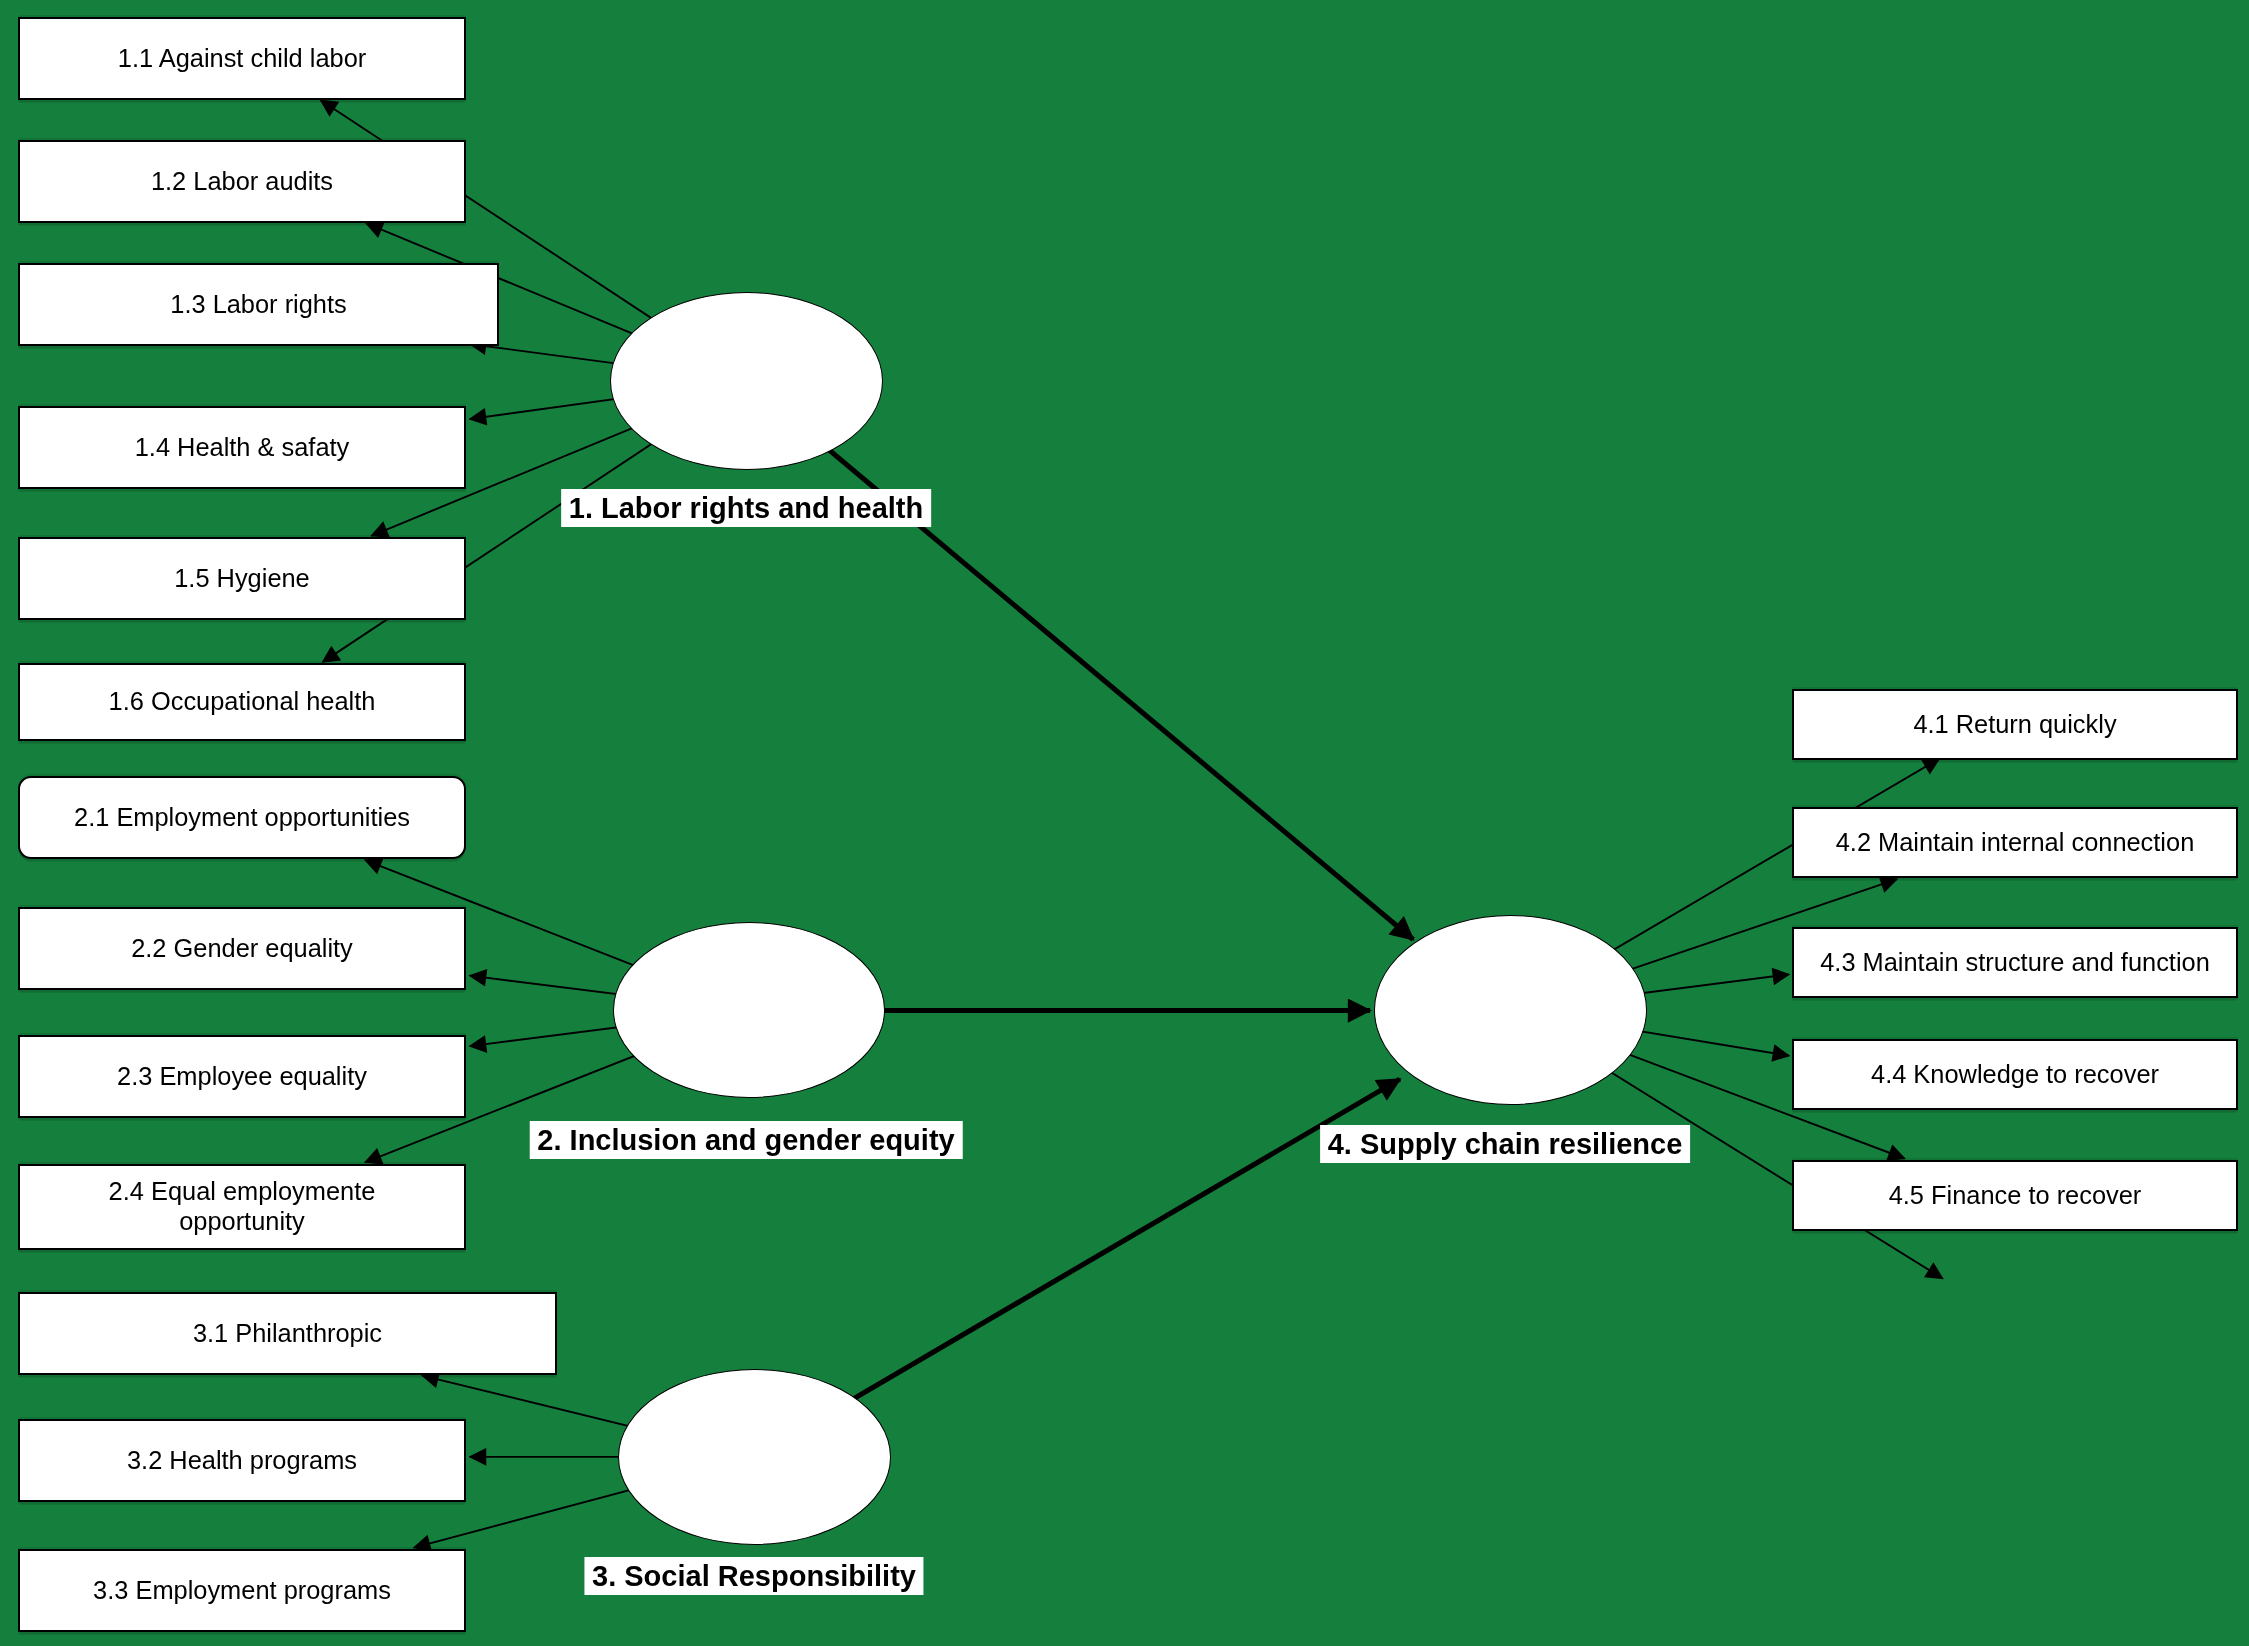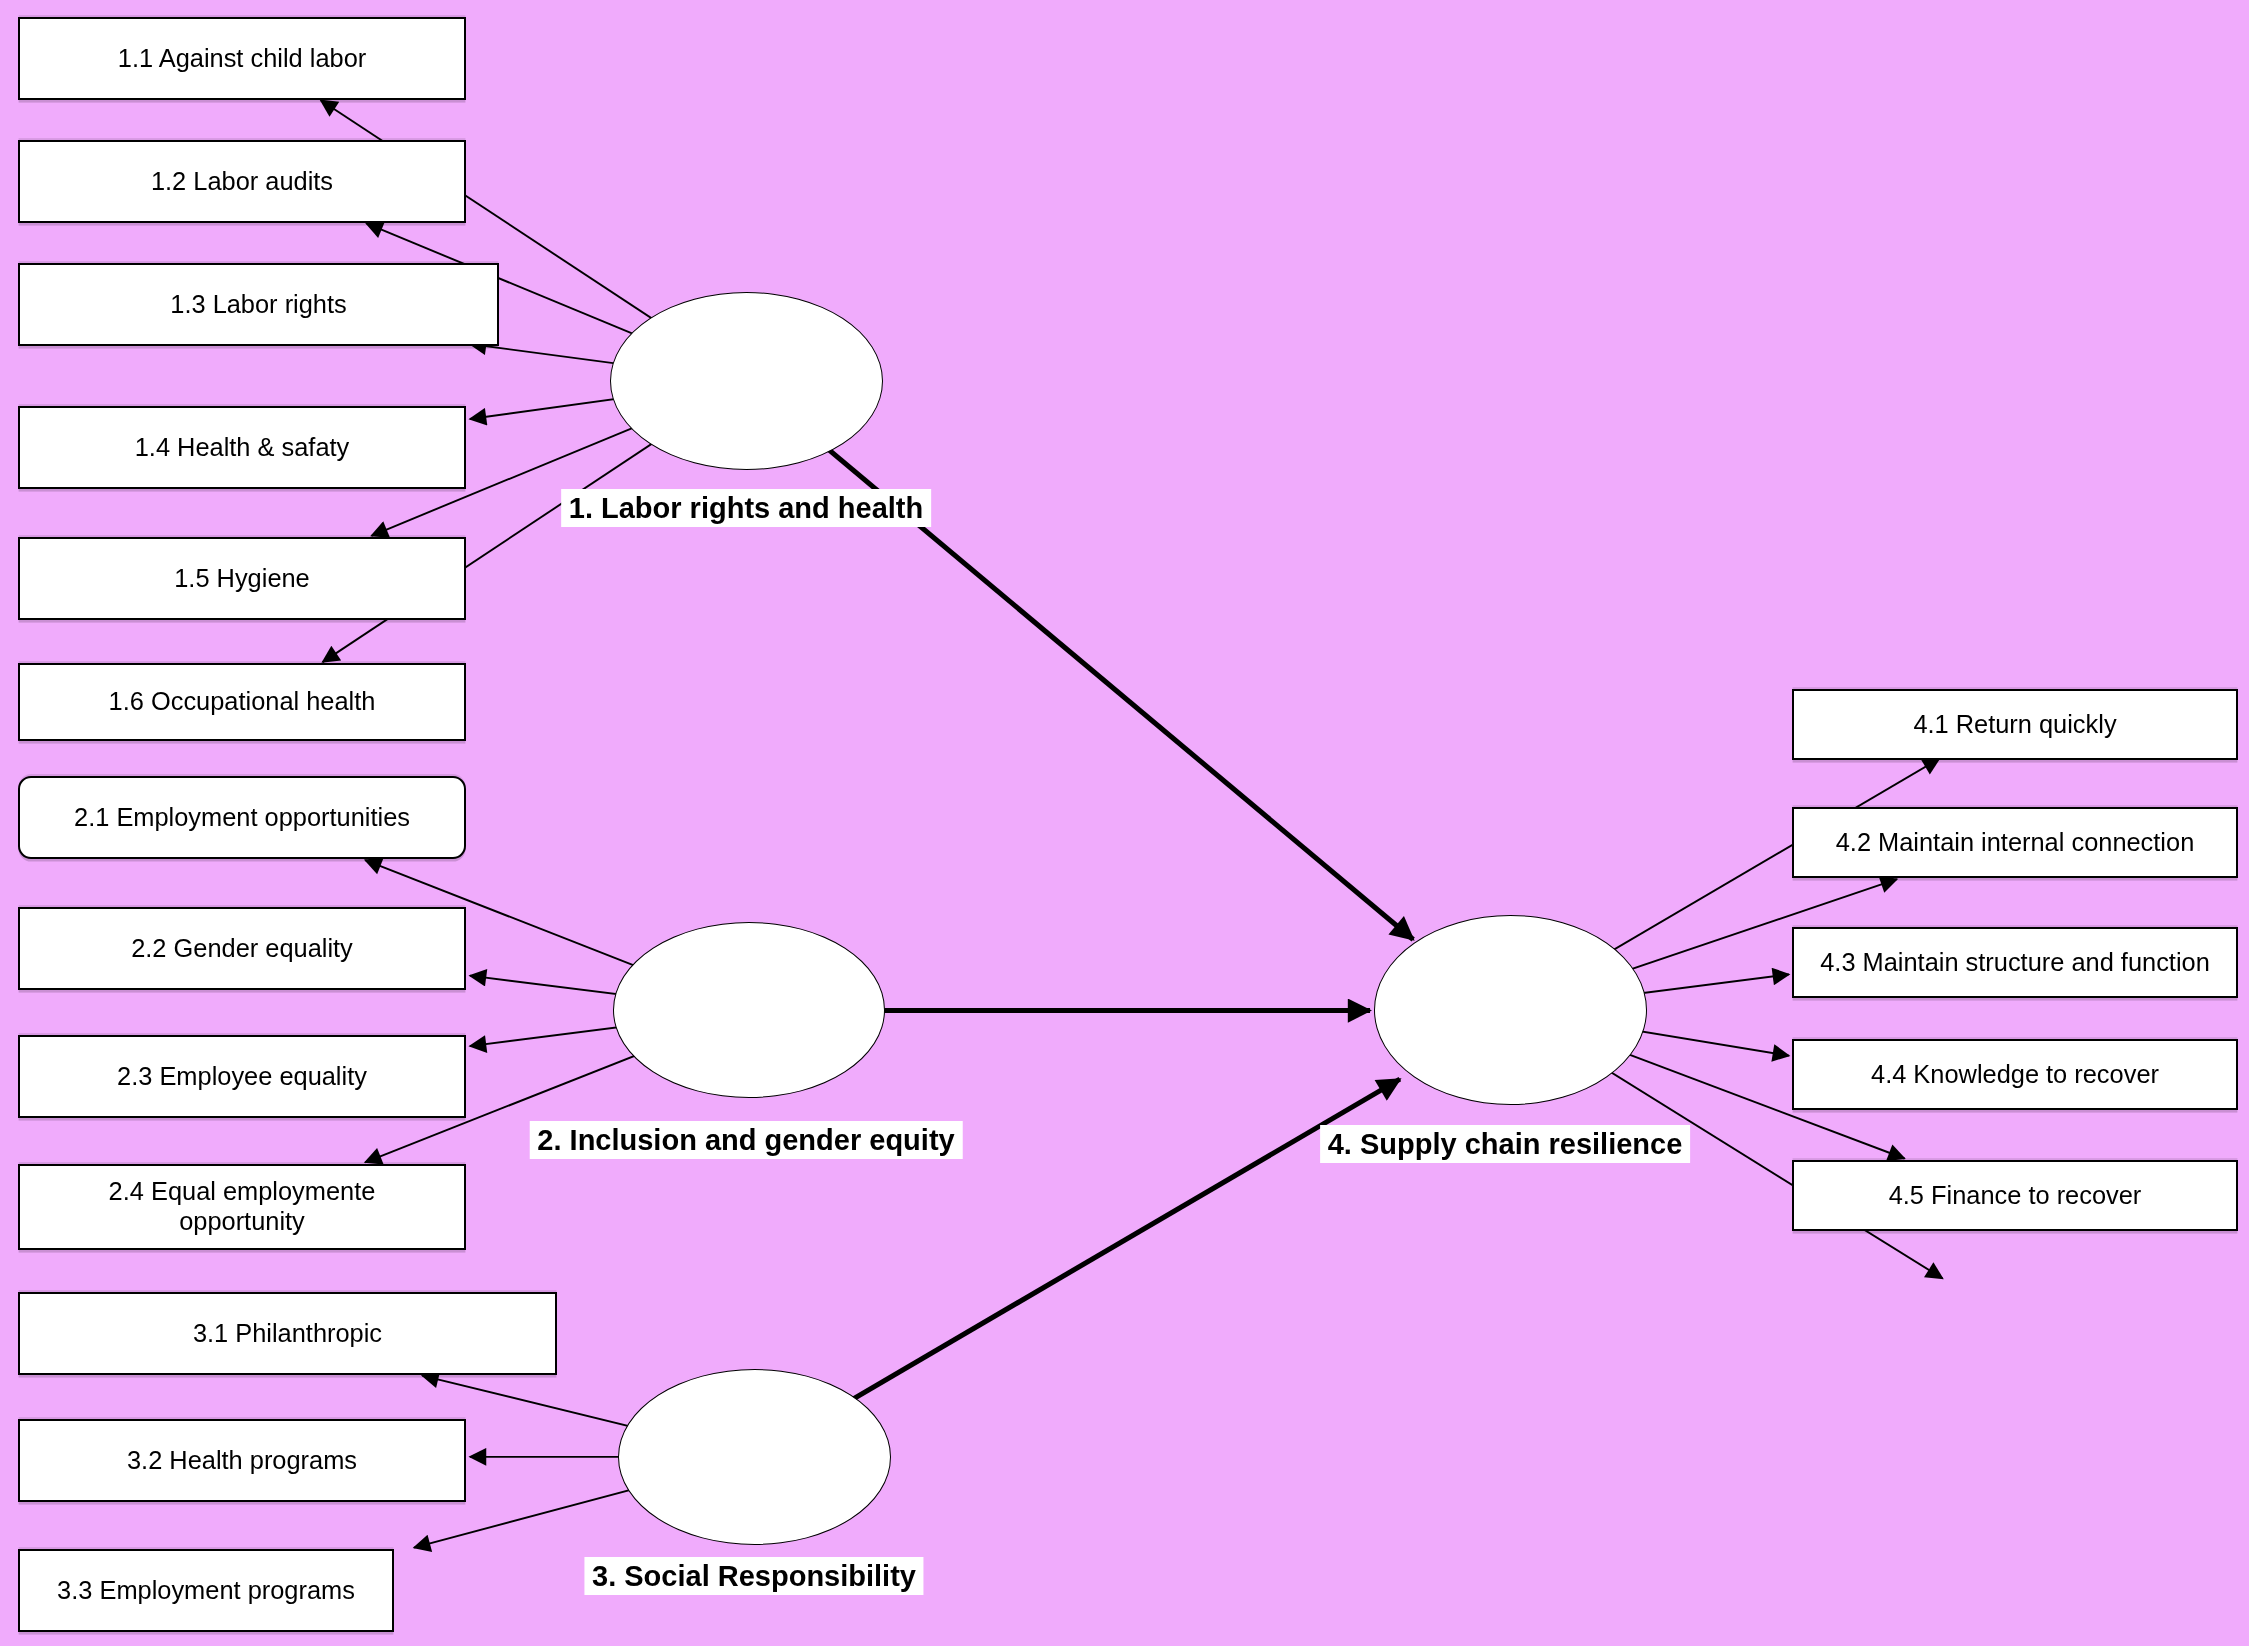--- a/index.html
+++ b/index.html
@@ -1,19 +1,19 @@
 <!DOCTYPE html>
 <html style="font-size:10.2px"><head>
 <meta charset="utf-8">
 <style>
   html,body{margin:0;padding:0;background:#ffffff;}
   #diagram{
     position:relative;
     width:2250px;height:1646px;
-    background:#f0abfc;
+    background:#15803d;
     font-family:"Liberation Sans", sans-serif;
     overflow:hidden;
   }
   #edges-svg{
     position:absolute;left:0;top:0;width:2250px;height:1646px;
     z-index:1;
   }
   .indicator-box{
     position:absolute;
     box-sizing:border-box;
@@ -92,21 +92,21 @@
     <div class="indicator-box" style="left: 18px; top: 406px; width: 448px; height: 83px;"><span>1.4 Health &amp; safaty</span></div>
     <div class="indicator-box" style="left: 18px; top: 537px; width: 448px; height: 83px;"><span>1.5 Hygiene</span></div>
     <div class="indicator-box" style="left: 18px; top: 663px; width: 448px; height: 78px; justify-content: center;"><span>1.6 Occupational health</span></div>
     <div class="indicator-box" style="left: 18px; top: 776px; width: 448px; height: 83px; border-radius: 13px;"><span>2.1 Employment opportunities</span></div>
     <div class="indicator-box" style="left: 18px; top: 907px; width: 448px; height: 83px;"><span>2.2 Gender equality</span></div>
     <div class="indicator-box" style="left: 18px; top: 1035px; width: 448px; height: 83px;"><span>2.3 Employee equality</span></div>
     <div class="indicator-box" style="left: 18px; top: 1164px; width: 448px; height: 86px;"><span>2.4 Equal employmente
 opportunity</span></div>
     <div class="indicator-box" style="left: 18px; top: 1292px; width: 539px; height: 83px;"><span>3.1 Philanthropic</span></div>
     <div class="indicator-box" style="left: 18px; top: 1419px; width: 448px; height: 83px;"><span>3.2 Health programs</span></div>
-    <div class="indicator-box" style="left: 18px; top: 1549px; width: 376px; height: 83px; text-align: center;"><span>3.3 Employment programs</span></div>
+    <div class="indicator-box" style="left: 18px; top: 1549px; width: 448px; height: 83px; text-align: center;"><span>3.3 Employment programs</span></div>
     <div class="indicator-box" style="left: 1792px; top: 689px; width: 446px; height: 71px;"><span>4.1 Return quickly</span></div>
     <div class="indicator-box" style="left: 1792px; top: 807px; width: 446px; height: 71px;"><span>4.2 Maintain internal connection</span></div>
     <div class="indicator-box" style="left: 1792px; top: 927px; width: 446px; height: 71px;"><span>4.3 Maintain structure and function</span></div>
     <div class="indicator-box" style="left: 1792px; top: 1039px; width: 446px; height: 71px;"><span>4.4 Knowledge to recover</span></div>
     <div class="indicator-box" style="left: 1792px; top: 1160px; width: 446px; height: 71px;"><span>4.5 Finance to recover</span></div>
     <div class="latent-ellipse" style="left: 610px; top: 292px; width: 273px; height: 178px;"></div>
     <div class="latent-label" style="left: 746px; top: 508px;">1. Labor rights and health</div>
     <div class="latent-ellipse" style="left: 613px; top: 922px; width: 272px; height: 176px;"></div>
     <div class="latent-label" style="left: 746px; top: 1140px;">2. Inclusion and gender equity</div>
     <div class="latent-ellipse" style="left: 618px; top: 1369px; width: 273px; height: 176px;"></div>

